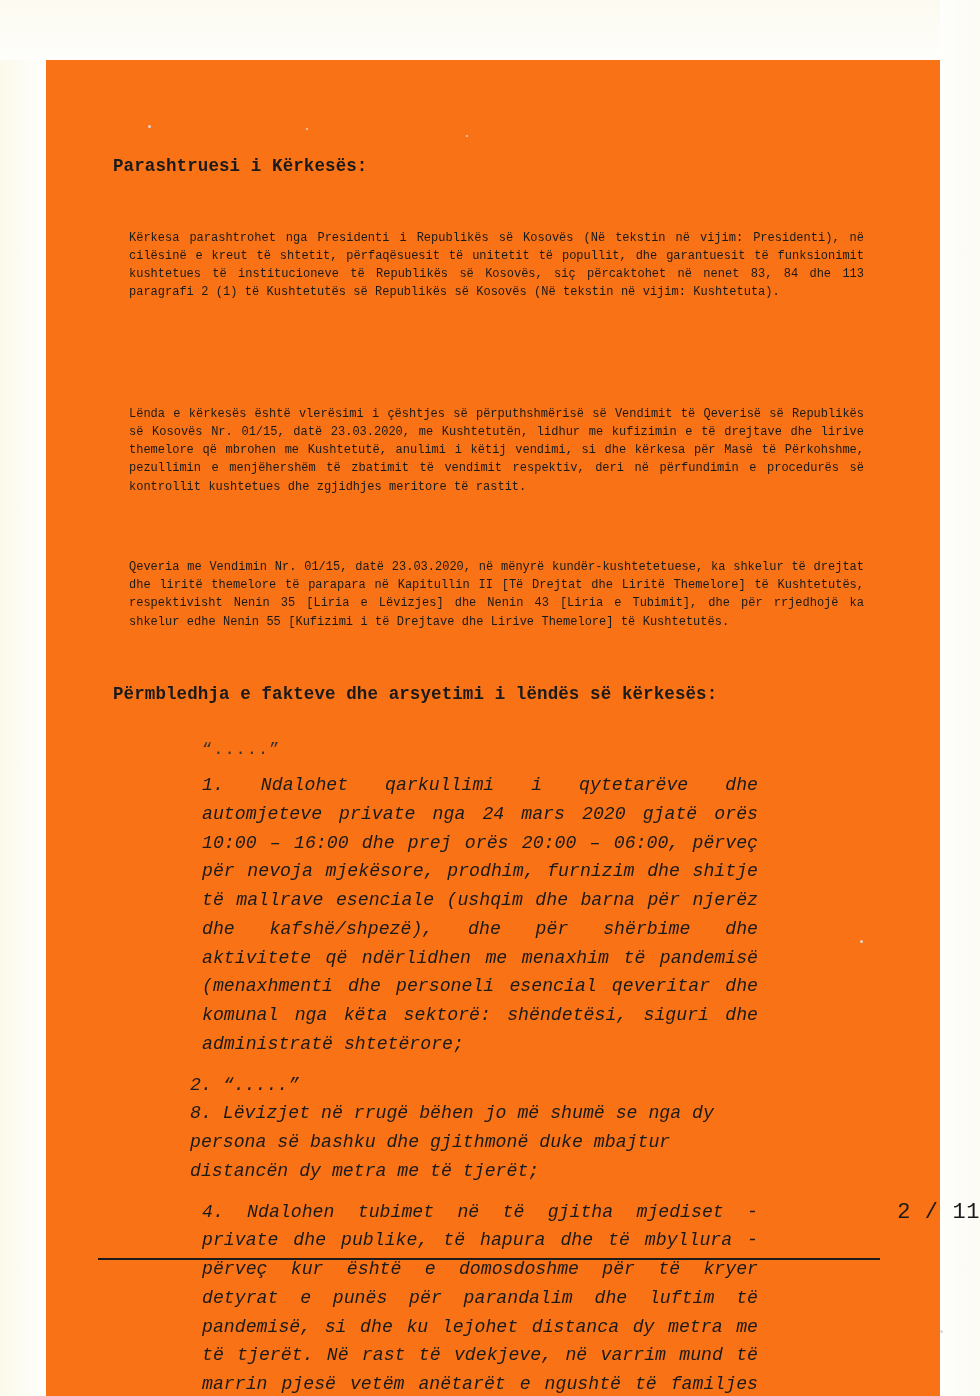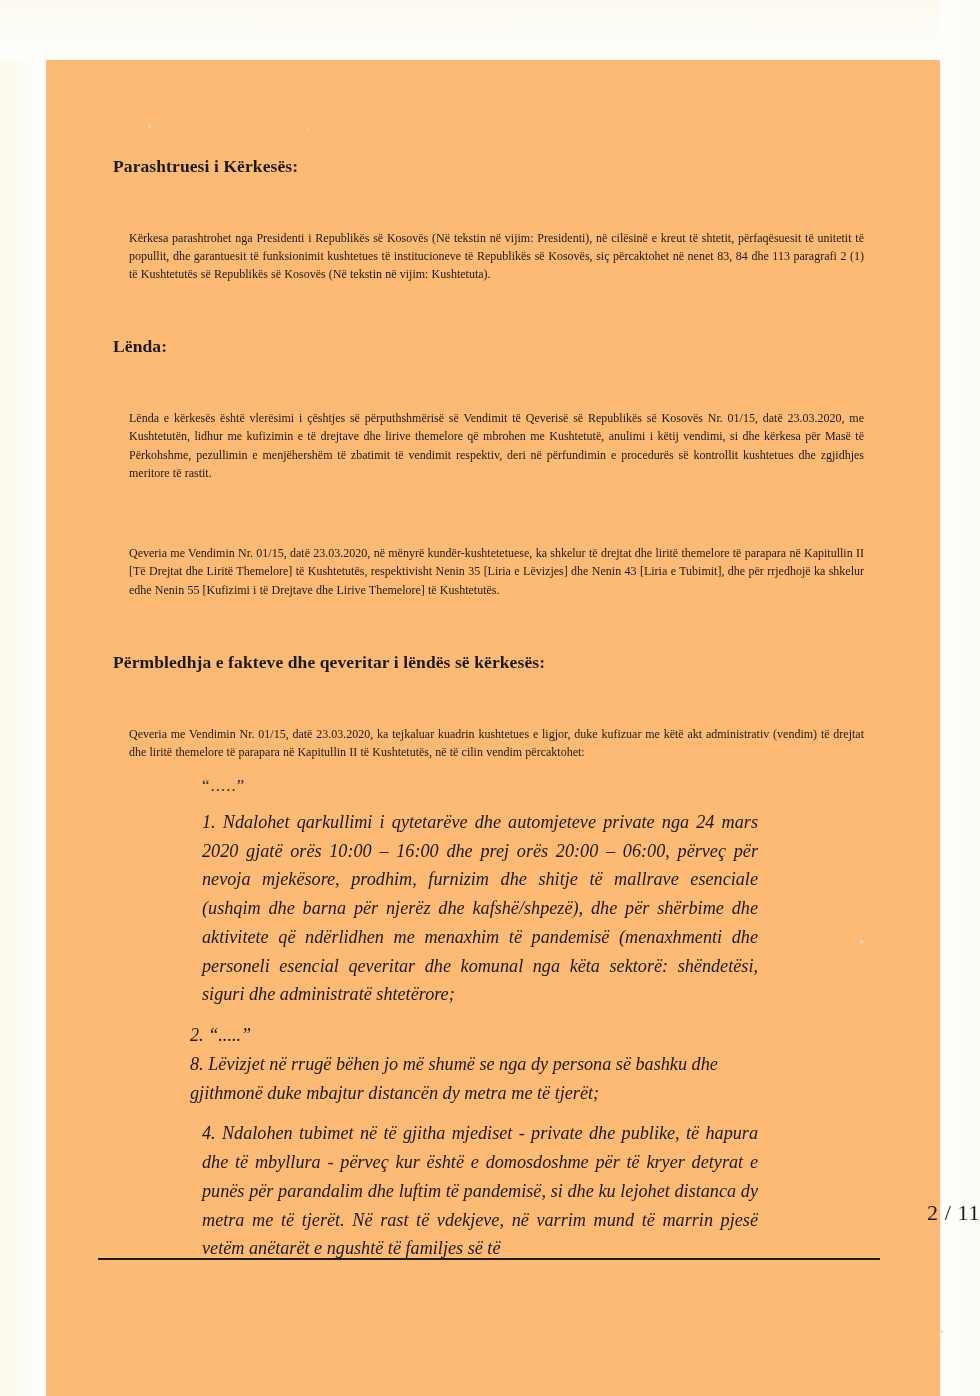--- a/index.html
+++ b/index.html
@@ -4,23 +4,23 @@
 <style>
   html, body {
     margin: 0;
     padding: 0;
     background: #ffffff;
   }
   .page {
     position: relative;
     width: 980px;
     height: 1396px;
-    background: #fdba74;
+    background: #f97316;
     overflow: hidden;
-    font-family: Liberation Serif, serif;
+    font-family: Liberation Mono, monospace;
     color: #1a1a1a;
   }
   
   .scan-tint-left {
     position: absolute;
     left: 0; top: 0;
     width: 46px; height: 1396px;
     background: linear-gradient(to right, #fbf9ea 0%, #fdfcf3 45%, #fefefc 100%);
     pointer-events: none;
   }
@@ -139,31 +139,29 @@
   <div class="speckle" style="left:940px; top:1330px; width:3px; height:3px;"></div>
 
   <div class="content">
 
     <h2 class="section-heading">Parashtruesi i Kërkesës:</h2>
     <div class="gap-after-heading"></div>
     <p class="body-para">Kërkesa parashtrohet nga Presidenti i Republikës së Kosovës (Në tekstin në vijim: Presidenti), në cilësinë e kreut të shtetit, përfaqësuesit të unitetit të popullit, dhe garantuesit të funksionimit kushtetues të institucioneve të Republikës së Kosovës, siç përcaktohet në nenet 83, 84 dhe 113 paragrafi 2 (1) të Kushtetutës së Republikës së Kosovës (Në tekstin në vijim: Kushtetuta).</p>
 
     <div class="gap-section"></div>
 
-    <h2 class="section-heading">Lënda:</h2>
     <div class="gap-after-heading"></div>
     <p class="body-para">Lënda e kërkesës është vlerësimi i çështjes së përputhshmërisë së Vendimit të Qeverisë së Republikës së Kosovës Nr. 01/15, datë 23.03.2020, me Kushtetutën, lidhur me kufizimin e të drejtave dhe lirive themelore që mbrohen me Kushtetutë, anulimi i këtij vendimi, si dhe kërkesa për Masë të Përkohshme, pezullimin e menjëhershëm të zbatimit të vendimit respektiv, deri në përfundimin e procedurës së kontrollit kushtetues dhe zgjidhjes meritore të rastit.</p>
     <div class="gap-para"></div>
     <p class="body-para">Qeveria me Vendimin Nr. 01/15, datë 23.03.2020, në mënyrë kundër-kushtetetuese, ka shkelur të drejtat dhe liritë themelore të parapara në Kapitullin II [Të Drejtat dhe Liritë Themelore] të Kushtetutës, respektivisht Nenin 35 [Liria e Lëvizjes] dhe Nenin 43 [Liria e Tubimit], dhe për rrjedhojë ka shkelur edhe  Nenin 55 [Kufizimi i të Drejtave dhe Lirive Themelore] të Kushtetutës.</p>
 
     <div class="gap-section"></div>
 
-    <h2 class="section-heading">Përmbledhja e fakteve dhe qeveritar i lëndës së kërkesës:</h2>
+    <h2 class="section-heading">Përmbledhja e fakteve dhe arsyetimi i lëndës së kërkesës:</h2>
     <div class="gap-after-heading"></div>
-    <p class="body-para">Qeveria me Vendimin Nr. 01/15, datë 23.03.2020, ka tejkaluar kuadrin kushtetues e ligjor, duke kufizuar me këtë akt administrativ (vendim) të drejtat dhe liritë themelore të parapara në Kapitullin II të Kushtetutës, në të cilin vendim përcaktohet:</p>
 
     <div class="quote-block">
       <div class="quote-ellipsis">“.....”</div>
       <p class="italic-para">1. Ndalohet qarkullimi i qytetarëve dhe automjeteve private nga 24 mars 2020 gjatë orës 10:00 – 16:00 dhe prej orës 20:00 – 06:00, përveç për nevoja mjekësore, prodhim, furnizim dhe shitje të mallrave esenciale (ushqim dhe barna për njerëz dhe kafshë/shpezë), dhe për shërbime dhe aktivitete që ndërlidhen me menaxhim të pandemisë (menaxhmenti dhe personeli esencial qeveritar dhe komunal nga këta sektorë: shëndetësi, siguri dhe administratë shtetërore;</p>
       <p class="italic-line">2. “.....”</p>
       <p class="italic-line">8. Lëvizjet në rrugë bëhen jo më shumë se nga dy persona së bashku dhe gjithmonë duke mbajtur distancën dy metra me të tjerët;</p>
       <p class="italic-para">4. Ndalohen tubimet në të gjitha mjediset - private dhe publike, të hapura dhe të mbyllura - përveç kur është e domosdoshme për të kryer detyrat e punës për parandalim dhe luftim të pandemisë, si dhe ku lejohet distanca dy metra me të tjerët. Në rast të vdekjeve, në varrim mund të marrin pjesë vetëm anëtarët e ngushtë të familjes së të</p>
     </div>
 
   </div>

